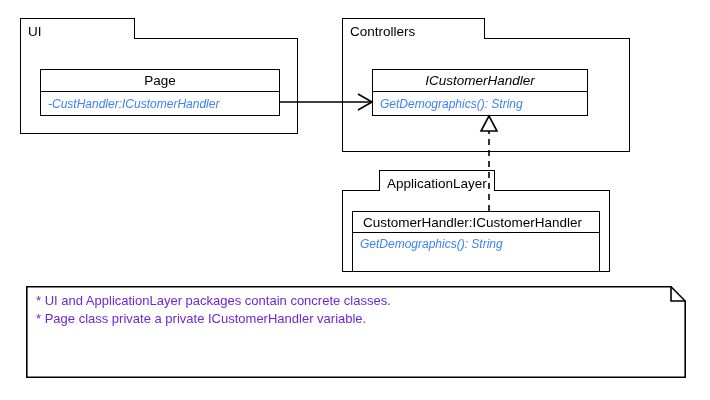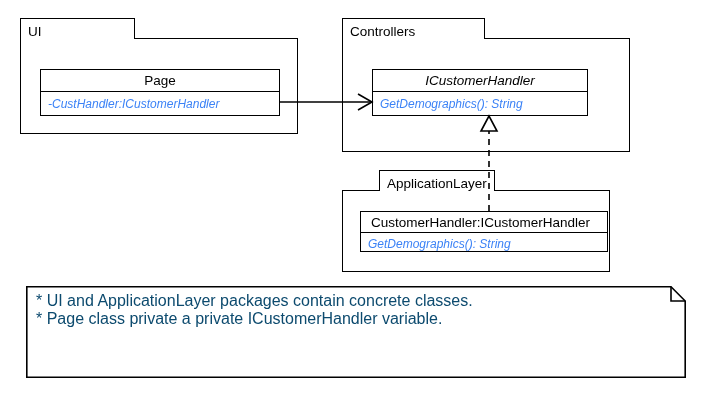--- a/index.html
+++ b/index.html
@@ -85,22 +85,22 @@
   
   .note-wrap {
     position: absolute;
     z-index: 6;
   }
   .note-text {
     position: absolute;
     left: 10px;
     top: 6px;
     right: 8px;
-    font-size: 16px;
-    color: #0c4a6e;
+    font-size: 13px;
+    color: #6d28d9;
     line-height: 18px;
   }
   .note-line {
     white-space: nowrap;
   }
 </style>
 </head>
 <body>
 
 <div id="canvas">
@@ -123,21 +123,21 @@
   <div class="cls" style="left:372px; top:69px; width:216px; height:47px;">
     <div class="cls-header italic" style="height:22px;">ICustomerHandler</div>
     <div class="cls-row" style="height:23px;">GetDemographics(): String</div>
   </div>
 
   <div class="pkg-tab" style="left:342px; top:170px; width:116px; height:21px;margin-left:37px;">
     <span>ApplicationLayer</span>
   </div>
   <div class="pkg-body" style="left:342px; top:190px; width:268px; height:82px;"></div>
 
-  <div class="cls" style="left:360px; top:211px; width:248px; height:41px;">
+  <div class="cls" style="left:352px; top:211px; width:248px; height:61px;">
     <div class="cls-header left" style="height:21px;">CustomerHandler:ICustomerHandler</div>
     <div class="cls-row" style="height:22px;">GetDemographics(): String</div>
   </div>
 
   <svg class="edge-svg" viewBox="0 0 710 400">
 
     <g>
       <line x1="280" y1="102" x2="372" y2="102" stroke="#000000" stroke-width="1.6"></line>
       <polyline points="358,94 372,102 358,110" fill="none" stroke="#000000" stroke-width="1.6"></polyline>
     </g>

